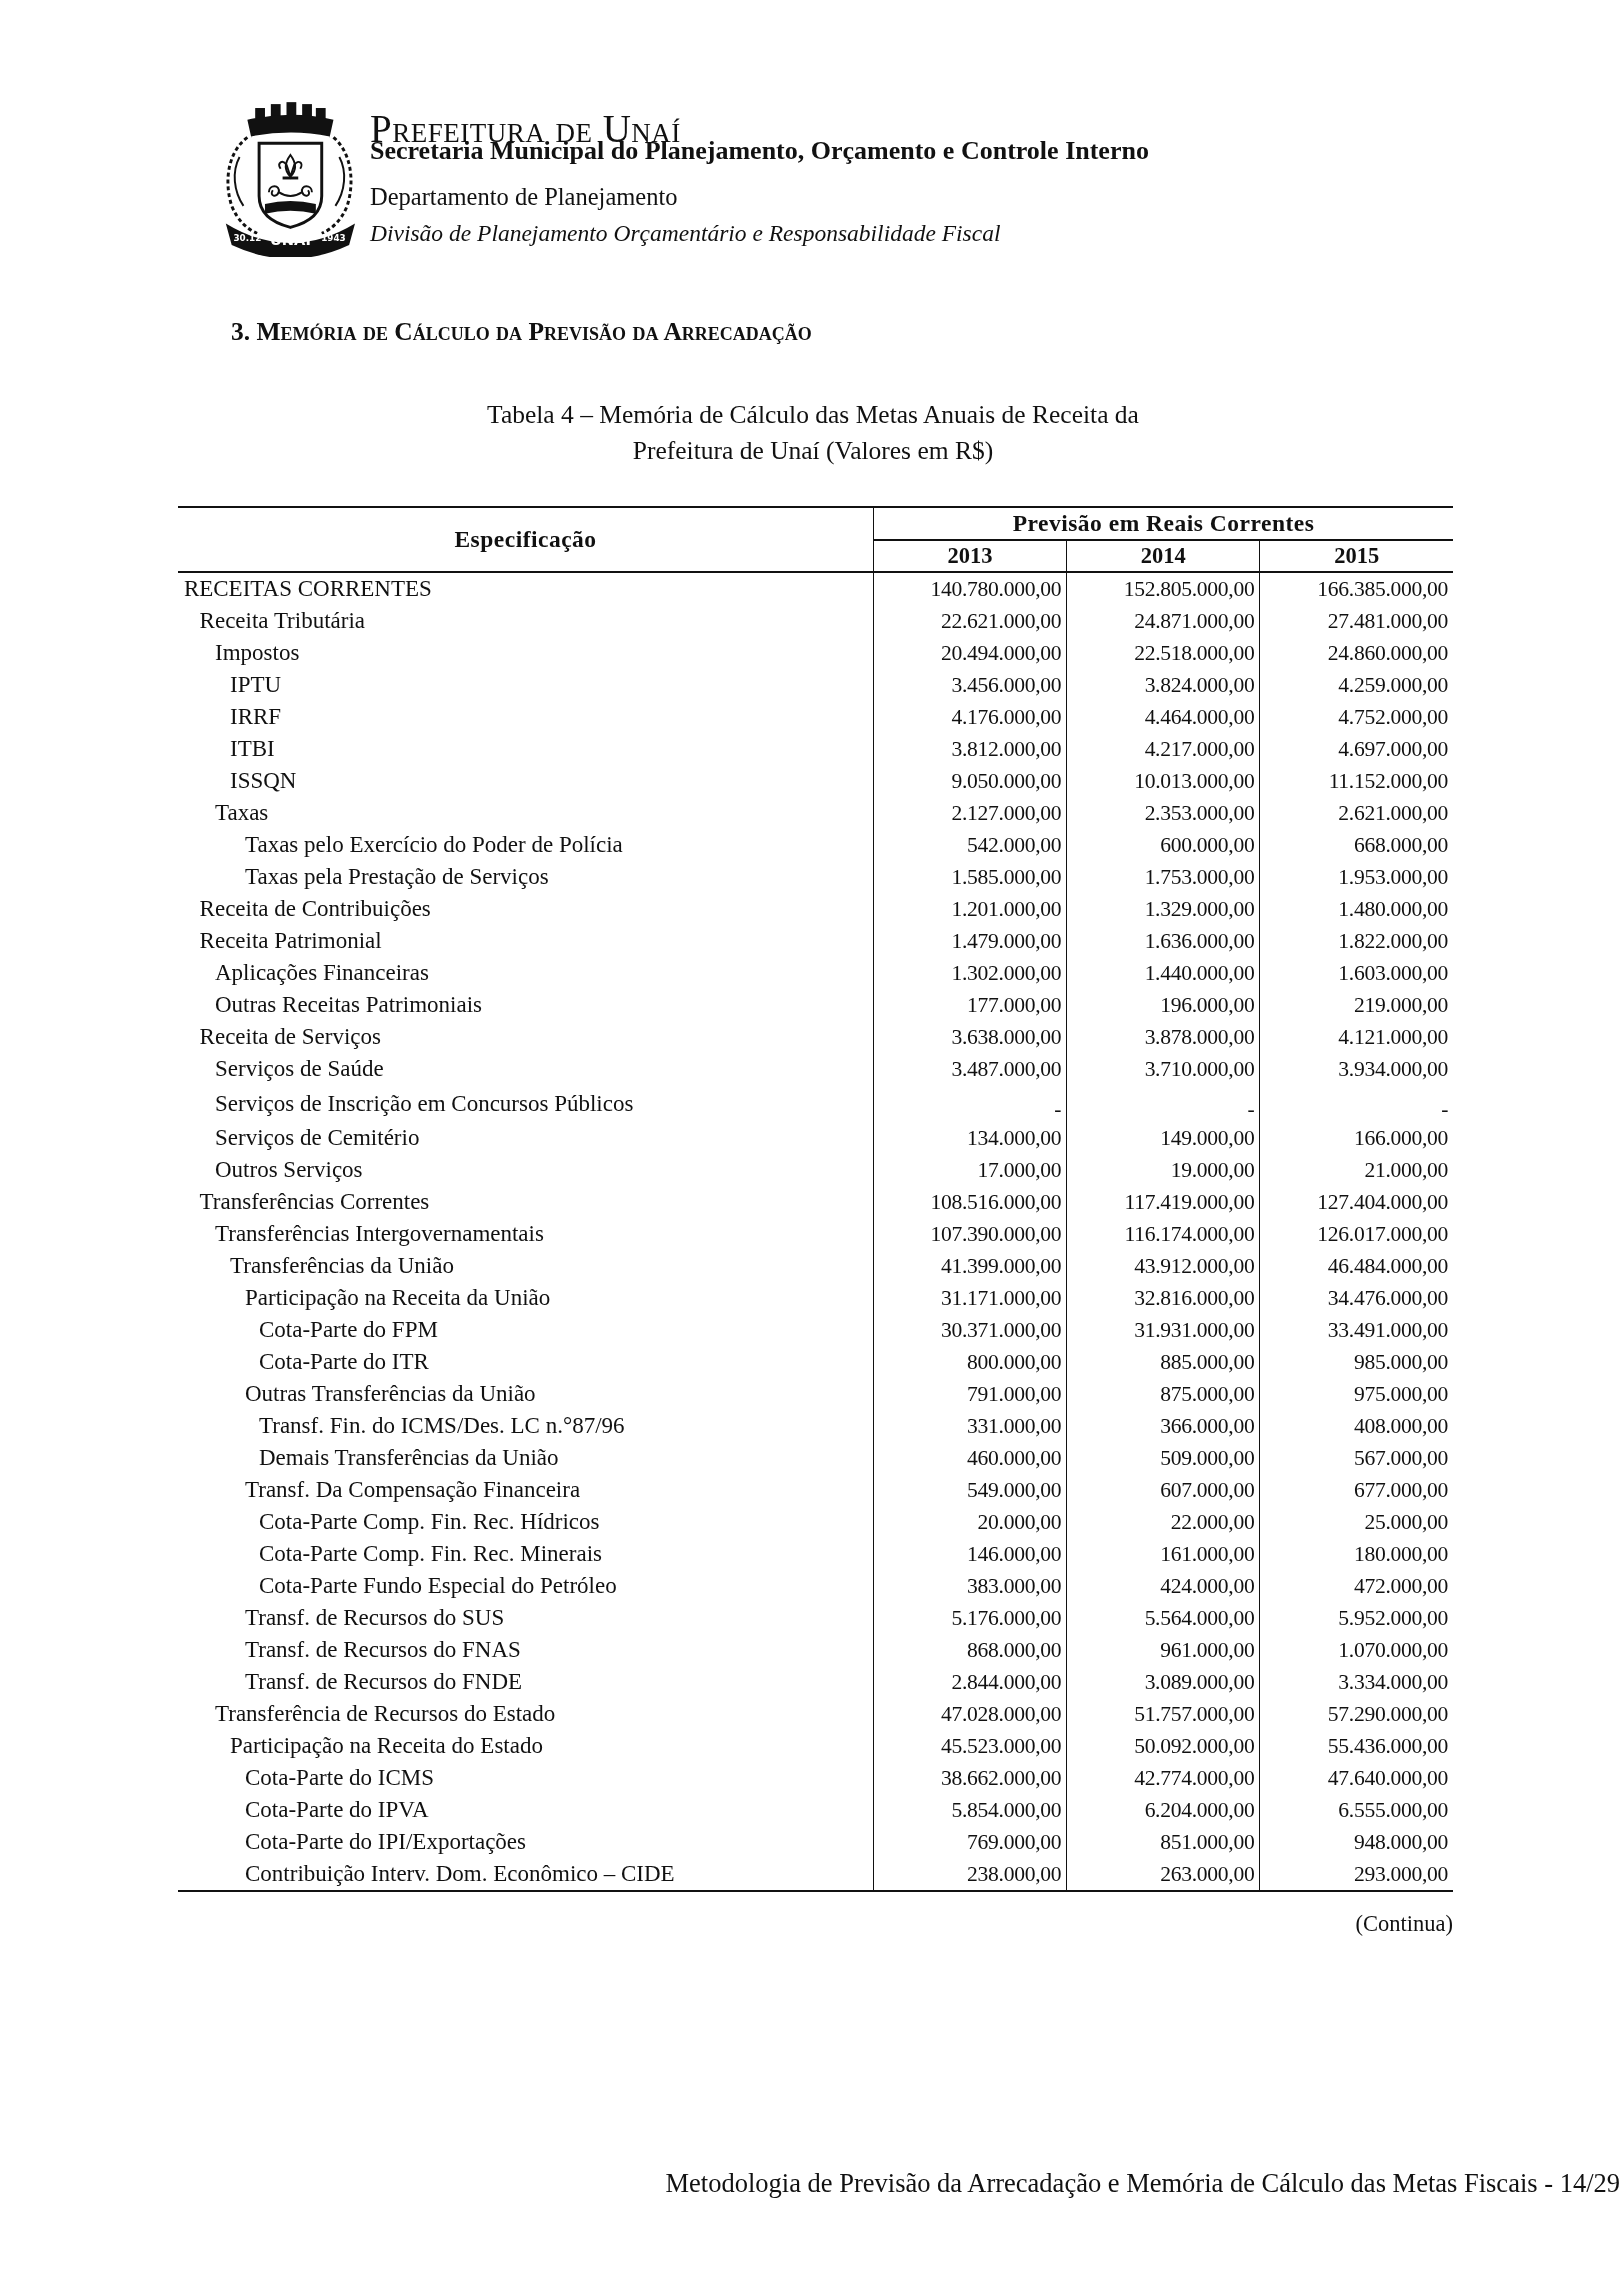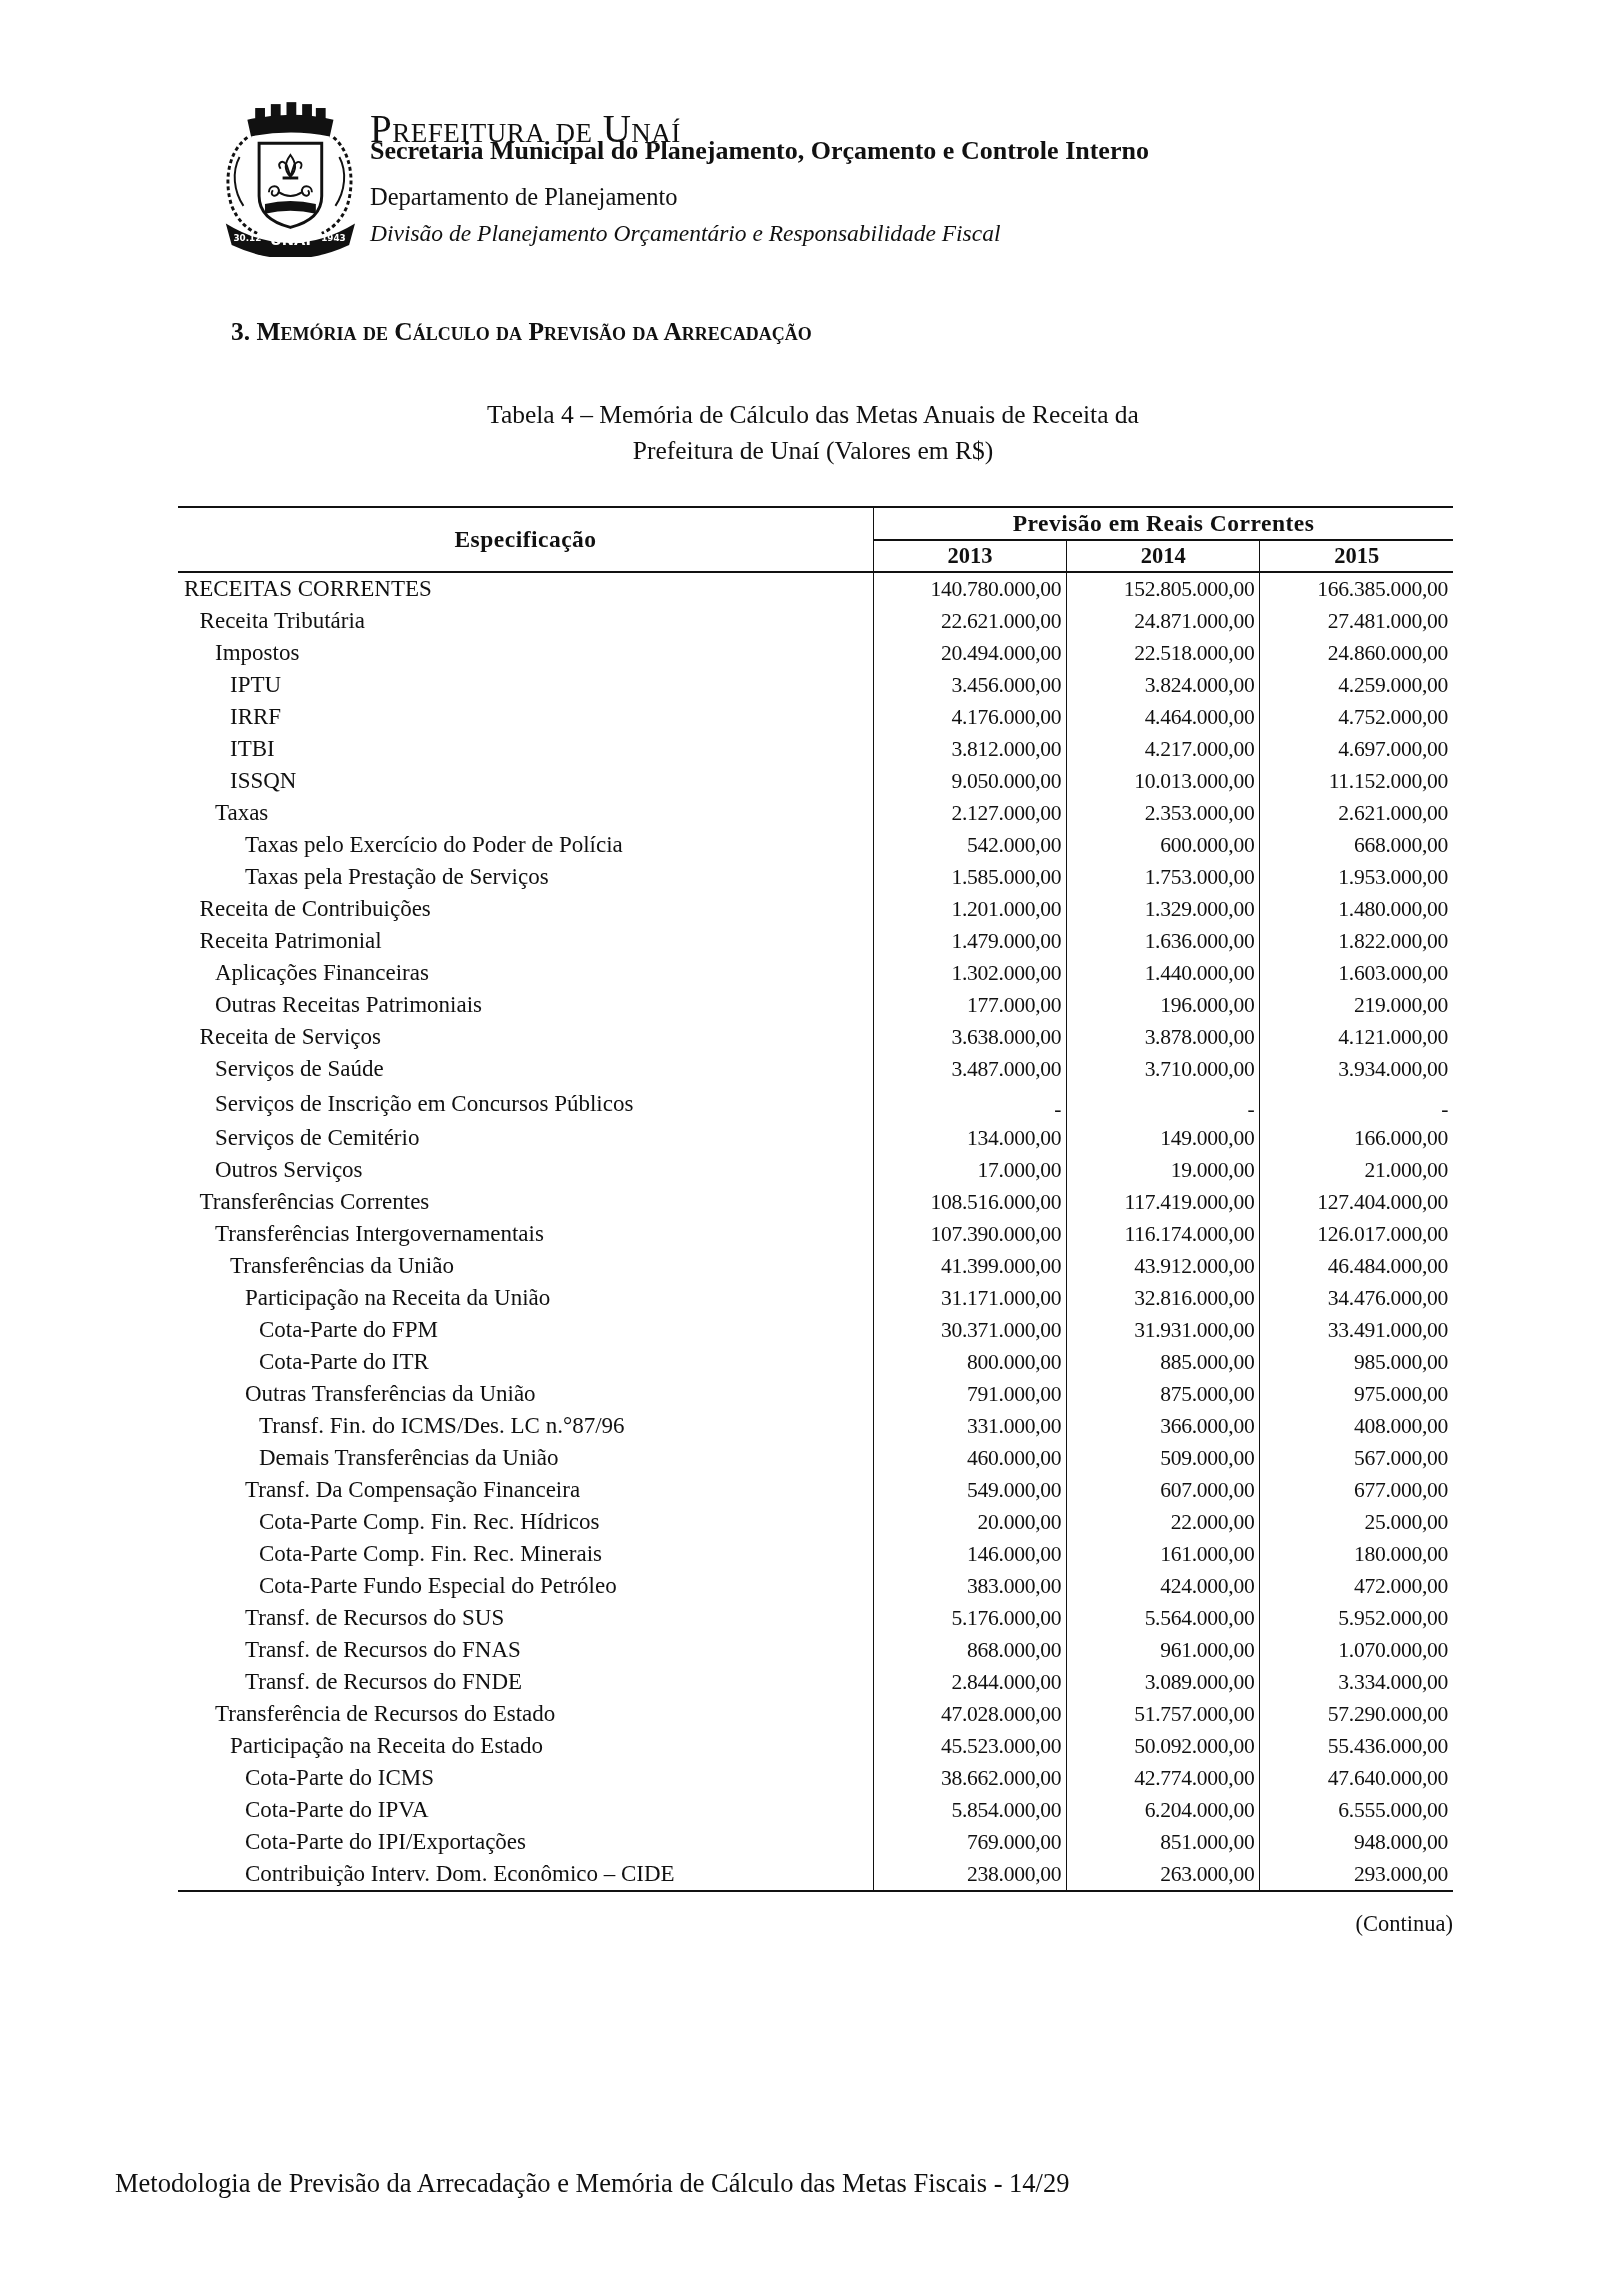--- a/index.html
+++ b/index.html
@@ -39,21 +39,21 @@
 
   .lvl0 { padding-left: 5.9px; }
   .lvl1 { padding-left: 21.6px; }
   .lvl2 { padding-left: 37px; }
   .lvl3 { padding-left: 52px; }
   .lvl4 { padding-left: 67px; }
   .lvl5 { padding-left: 81px; }
 
   .continua { right: 167px; top: 1911px; font-size: 22.5px; }
 
-  .footer { left: 0; width: 1620px; top: 2168px; text-align: left; font-size: 26.5px; padding-left: 115px; box-sizing: border-box; }
+  .footer { left: 0; width: 1620px; top: 2168px; text-align: right; font-size: 26.5px; padding-left: 115px; box-sizing: border-box; }
 </style>
 </head>
 <body>
 
 <div class="abs logo">
   <svg width="137" height="159" viewBox="0 0 140 162">
 
     <g fill="#111">
       <rect x="38" y="10" width="10" height="12"></rect>
       <rect x="54" y="6" width="10" height="16"></rect>

